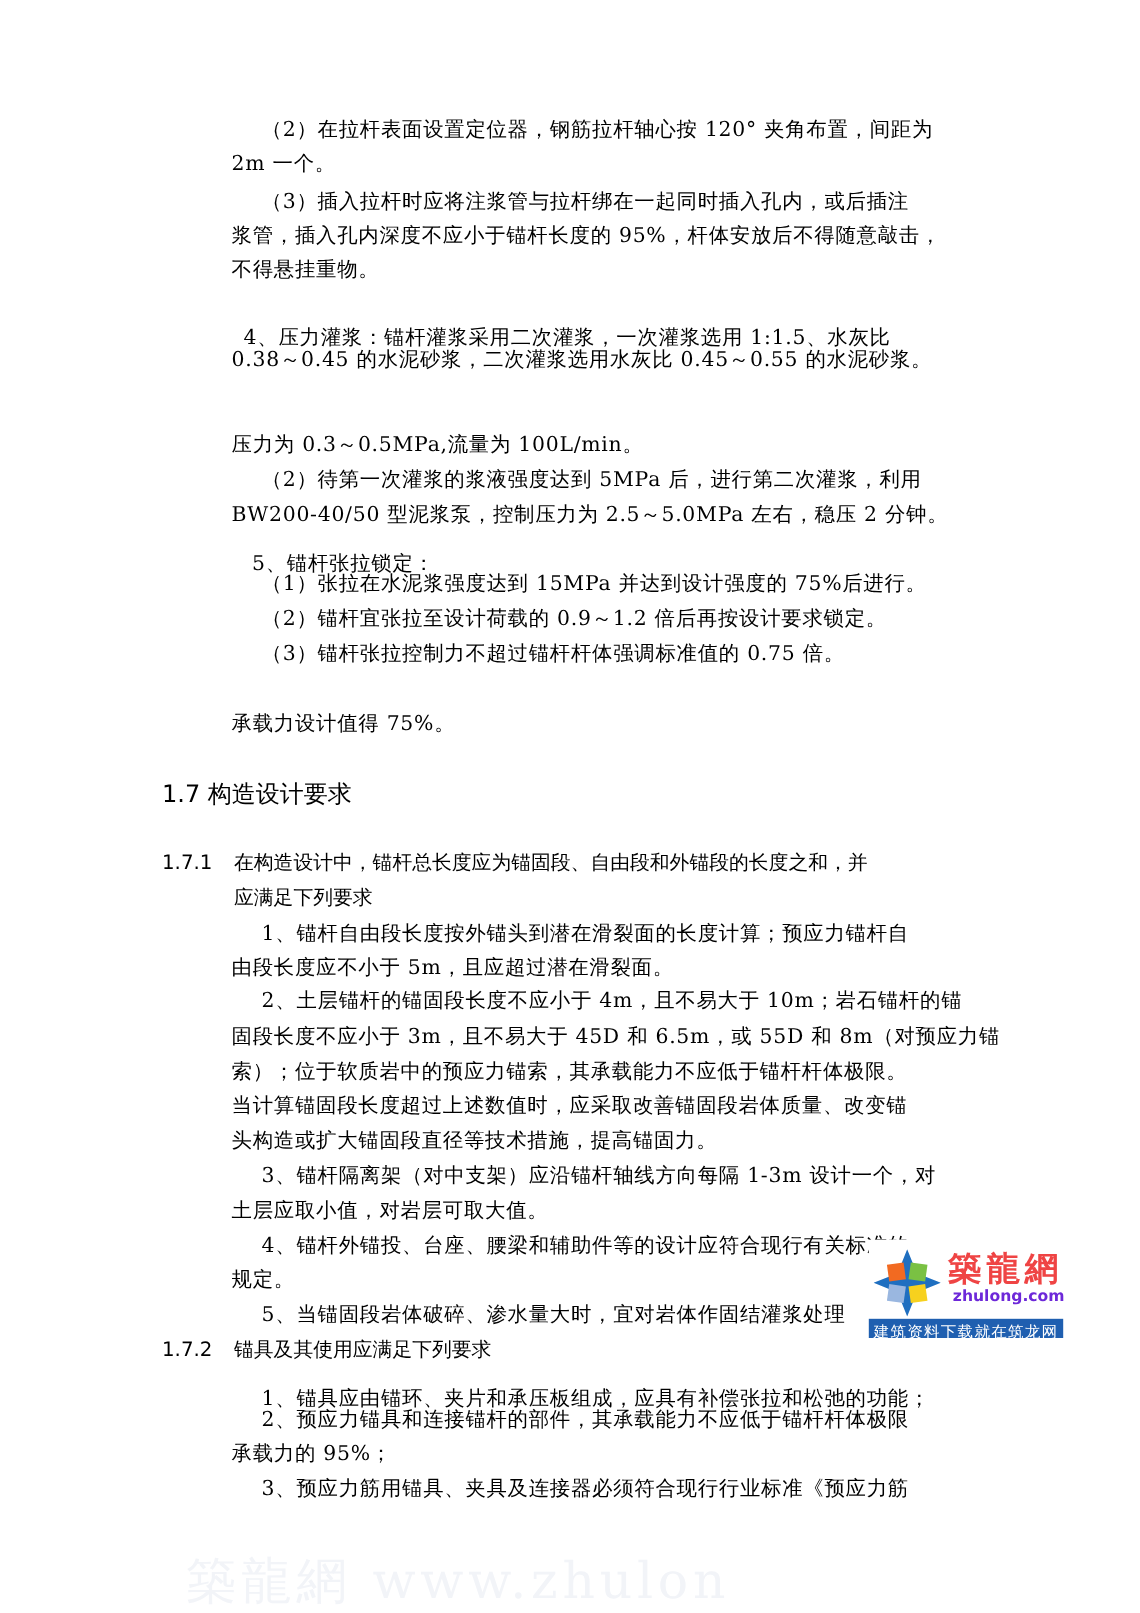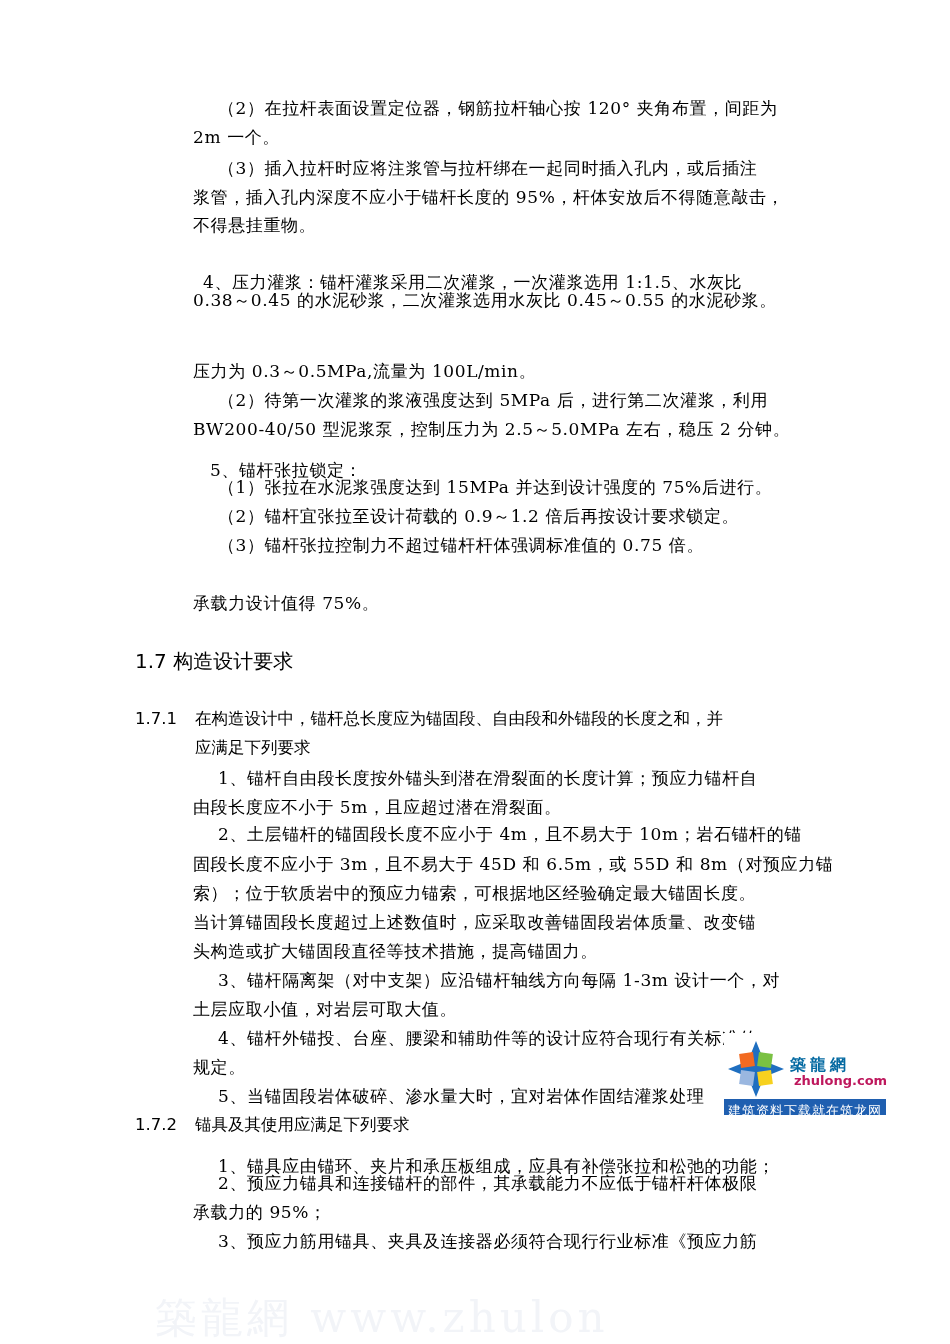--- a/index.html
+++ b/index.html
@@ -5,22 +5,22 @@
     html, body { margin: 0; padding: 0; background: #ffffff; }
     body { width: 950px; height: 1344px; position: relative; overflow: hidden;
       font-family: "DejaVu Serif", "Liberation Serif", serif; color: #000; }
     .page { position: absolute; left: 0; top: 0; width: 950px; height: 1344px; }
     .line { position: absolute; font-size: 17px; line-height: 22px; white-space: nowrap; letter-spacing: 0.6px; }
     .h2 { position: absolute; left: 135px; top: 648px; font-family: "DejaVu Sans", "Liberation Sans", sans-serif; font-size: 20px; line-height: 26px; white-space: nowrap; }
     .h3 { position: absolute; font-family: "DejaVu Sans", "Liberation Sans", sans-serif; font-size: 16.5px; line-height: 22px; white-space: nowrap; }
     .h3 .num { display: inline-block; width: 60px; }
     .logo { position: absolute; left: 724px; top: 1033px; width: 162px; height: 92px; background: #fff; }
     .logo-mark { position: absolute; left: 4px; top: 8px; width: 56px; height: 56px; }
-    .logo-cn { position: absolute; left: 66px; top: 22px; font-family: "DejaVu Serif", serif; font-size: 16px; font-weight: bold; color: #0369a1; letter-spacing: 4px; }
-    .logo-en { position: absolute; left: 70px; top: 40px; font-family: "DejaVu Sans", sans-serif; font-size: 13px; font-weight: bold; color: #be185d; }
+    .logo-cn { position: absolute; left: 66px; top: 6px; font-family: "DejaVu Serif", serif; font-size: 28px; font-weight: bold; color: #ef4444; letter-spacing: 4px; }
+    .logo-en { position: absolute; left: 70px; top: 40px; font-family: "DejaVu Sans", sans-serif; font-size: 13px; font-weight: bold; color: #6d28d9; }
     .logo-bar { position: absolute; left: 0; top: 66px; width: 162px; height: 16px; background: #1f5fb0; color: #fff; font-size: 13px; line-height: 24px; text-align: center; font-family: "DejaVu Sans", sans-serif; letter-spacing: 1px; }
     .wm { position: absolute; left: 155px; top: 1290px; font-size: 42px; color: #f2f4f8; font-family: "DejaVu Serif", serif; white-space: nowrap; letter-spacing: 4px; }
   </style>
 </head>
 <body>
 
 <div class="page" id="page">
 
   <div class="h2">
     <span>1.7</span>
@@ -50,21 +50,21 @@
     <div class="line" style="left: 193px; top: 418px;">BW200-40/50 型泥浆泵，控制压力为 2.5～5.0MPa 左右，稳压 2 分钟。</div>
     <div class="line" style="left: 210px; top: 447px; margin-top: 12px;">5、锚杆张拉锁定：</div>
     <div class="line" style="left: 218px; top: 476px;">（1）张拉在水泥浆强度达到 15MPa 并达到设计强度的 75%后进行。</div>
     <div class="line" style="left: 218px; top: 505px;">（2）锚杆宜张拉至设计荷载的 0.9～1.2 倍后再按设计要求锁定。</div>
     <div class="line" style="left: 218px; top: 534px;">（3）锚杆张拉控制力不超过锚杆杆体强调标准值的 0.75 倍。</div>
     <div class="line" style="left: 193px; top: 592px;">承载力设计值得 75%。</div>
     <div class="line" style="left: 218px; top: 767px;">1、锚杆自由段长度按外锚头到潜在滑裂面的长度计算；预应力锚杆自</div>
     <div class="line" style="left: 193px; top: 796px;">由段长度应不小于 5m，且应超过潜在滑裂面。</div>
     <div class="line" style="left: 218px; top: 823px;">2、土层锚杆的锚固段长度不应小于 4m，且不易大于 10m；岩石锚杆的锚</div>
     <div class="line" style="left: 193px; top: 853px;">固段长度不应小于 3m，且不易大于 45D 和 6.5m，或 55D 和 8m（对预应力锚</div>
-    <div class="line" style="left: 193px; top: 882px;">索）；位于软质岩中的预应力锚索，可根据地区经验确定最大锚固长度。</div>
+    <div class="line" style="left: 193px; top: 882px;">索）；位于软质岩中的预应力锚索，其承载能力不应低于锚杆杆体极限。</div>
     <div class="line" style="left: 193px; top: 911px;">当计算锚固段长度超过上述数值时，应采取改善锚固段岩体质量、改变锚</div>
     <div class="line" style="left: 193px; top: 940px;">头构造或扩大锚固段直径等技术措施，提高锚固力。</div>
     <div class="line" style="left: 218px; top: 969px;">3、锚杆隔离架（对中支架）应沿锚杆轴线方向每隔 1-3m 设计一个，对</div>
     <div class="line" style="left: 193px; top: 998px;">土层应取小值，对岩层可取大值。</div>
     <div class="line" style="left: 218px; top: 1027px;">4、锚杆外锚投、台座、腰梁和辅助件等的设计应符合现行有关标准的</div>
     <div class="line" style="left: 193px; top: 1056px;">规定。</div>
     <div class="line" style="left: 218px; top: 1085px;">5、当锚固段岩体破碎、渗水量大时，宜对岩体作固结灌浆处理</div>
     <div class="line" style="left: 218px; top: 1143px; margin-top: 12px;">1、锚具应由锚环、夹片和承压板组成，应具有补偿张拉和松弛的功能；</div>
     <div class="line" style="left: 218px; top: 1172px;">2、预应力锚具和连接锚杆的部件，其承载能力不应低于锚杆杆体极限</div>
     <div class="line" style="left: 193px; top: 1201px;">承载力的 95%；</div>

